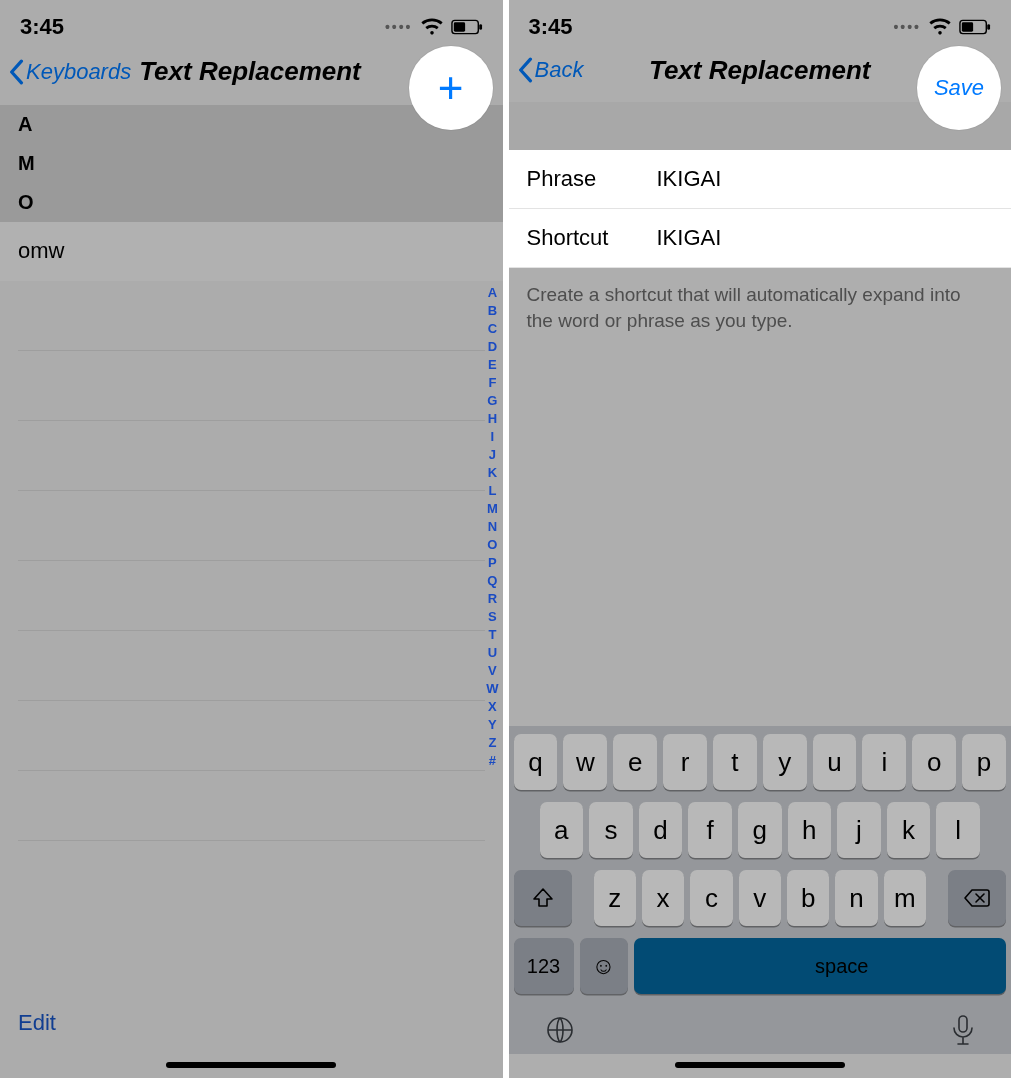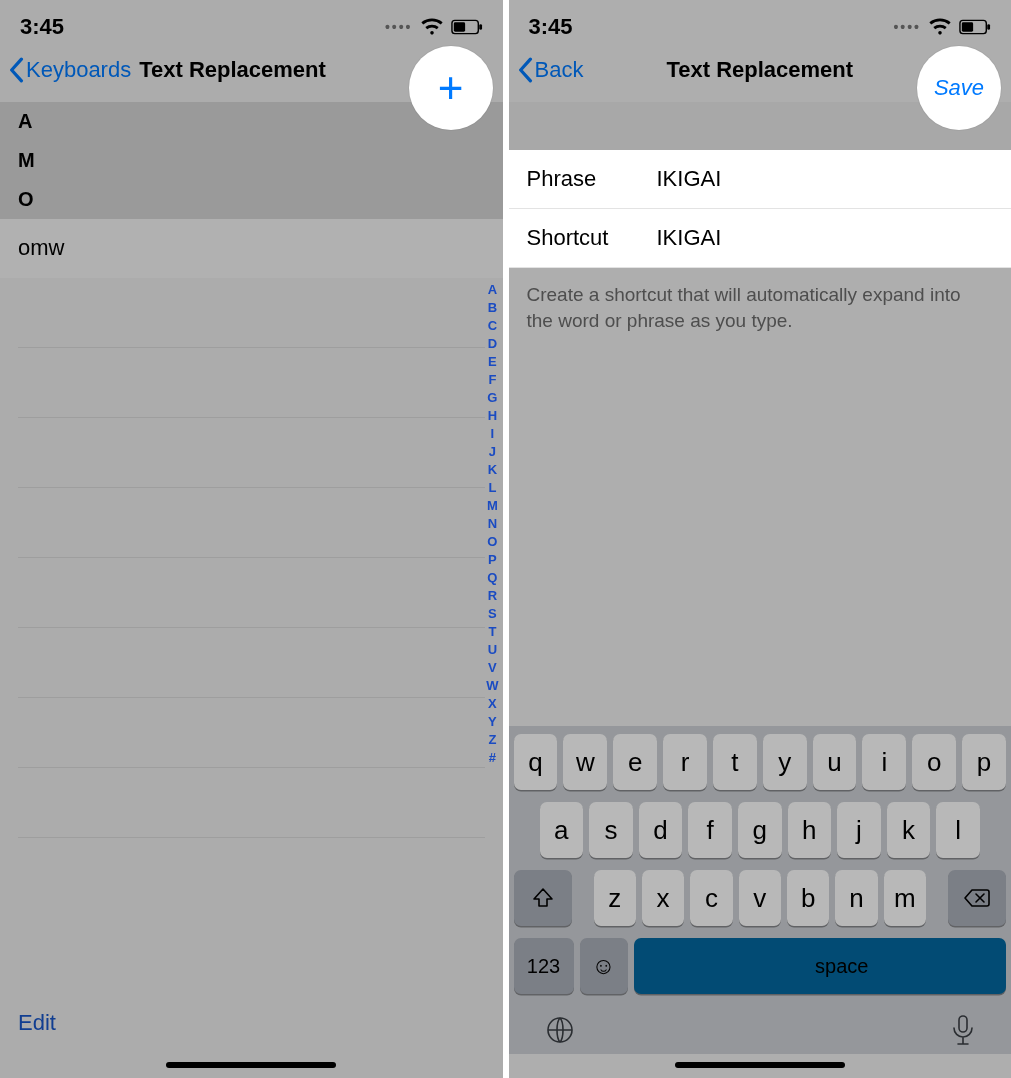--- a/index.html
+++ b/index.html
@@ -42,23 +42,24 @@
   .navbar {
     display:flex; align-items:center;
     padding: 10px 8px 18px 8px;
     position:relative;
     min-height:56px;
   }
   .nav-back {
     display:flex; align-items:flex-start;
     color:#007aff; font-size:22px;
     gap:2px;
+    font-style:italic;
   }
   .nav-title {
-    font-size:22px; font-weight:600; margin-left:8px;
+    font-size:26px; font-weight:600; margin-left:8px;font-style:italic;
   }
   .nav-title.center {
     position:absolute; left:0; right:0; text-align:center; margin:0;
     pointer-events:none;
   }
 
   
   .highlight-circle{
     position:absolute;
     width:84px; height:84px; border-radius:50%;

